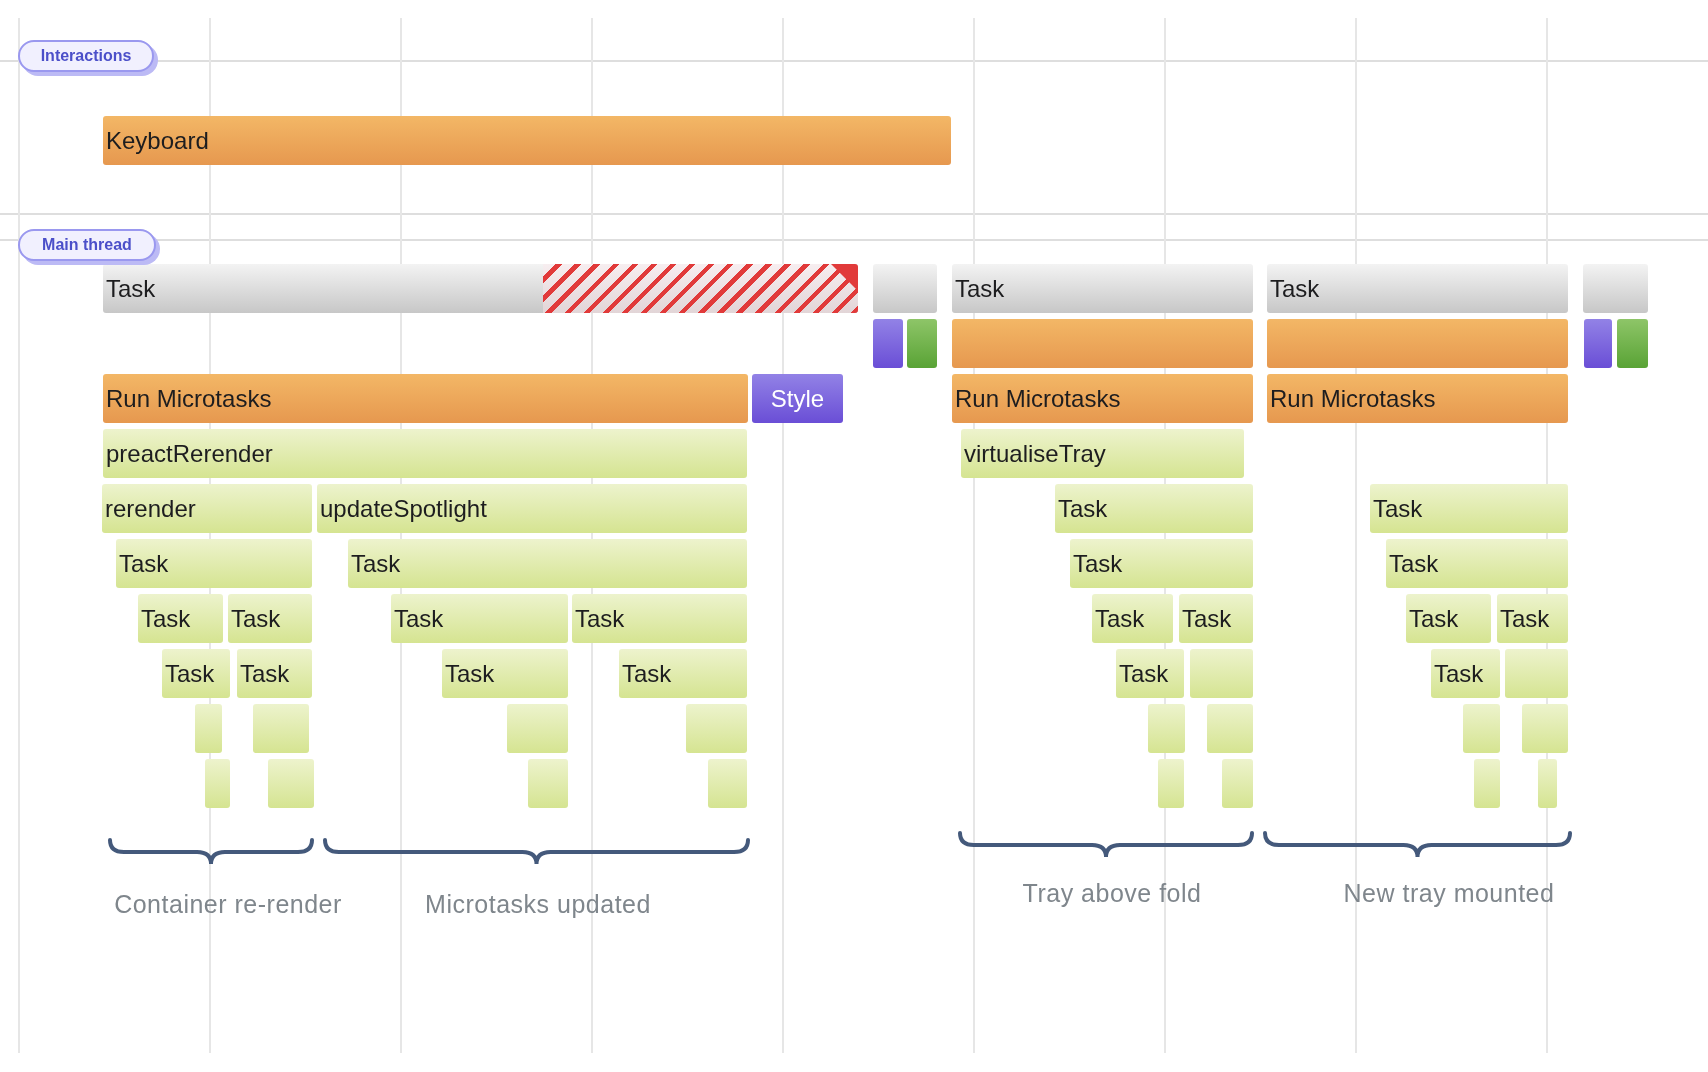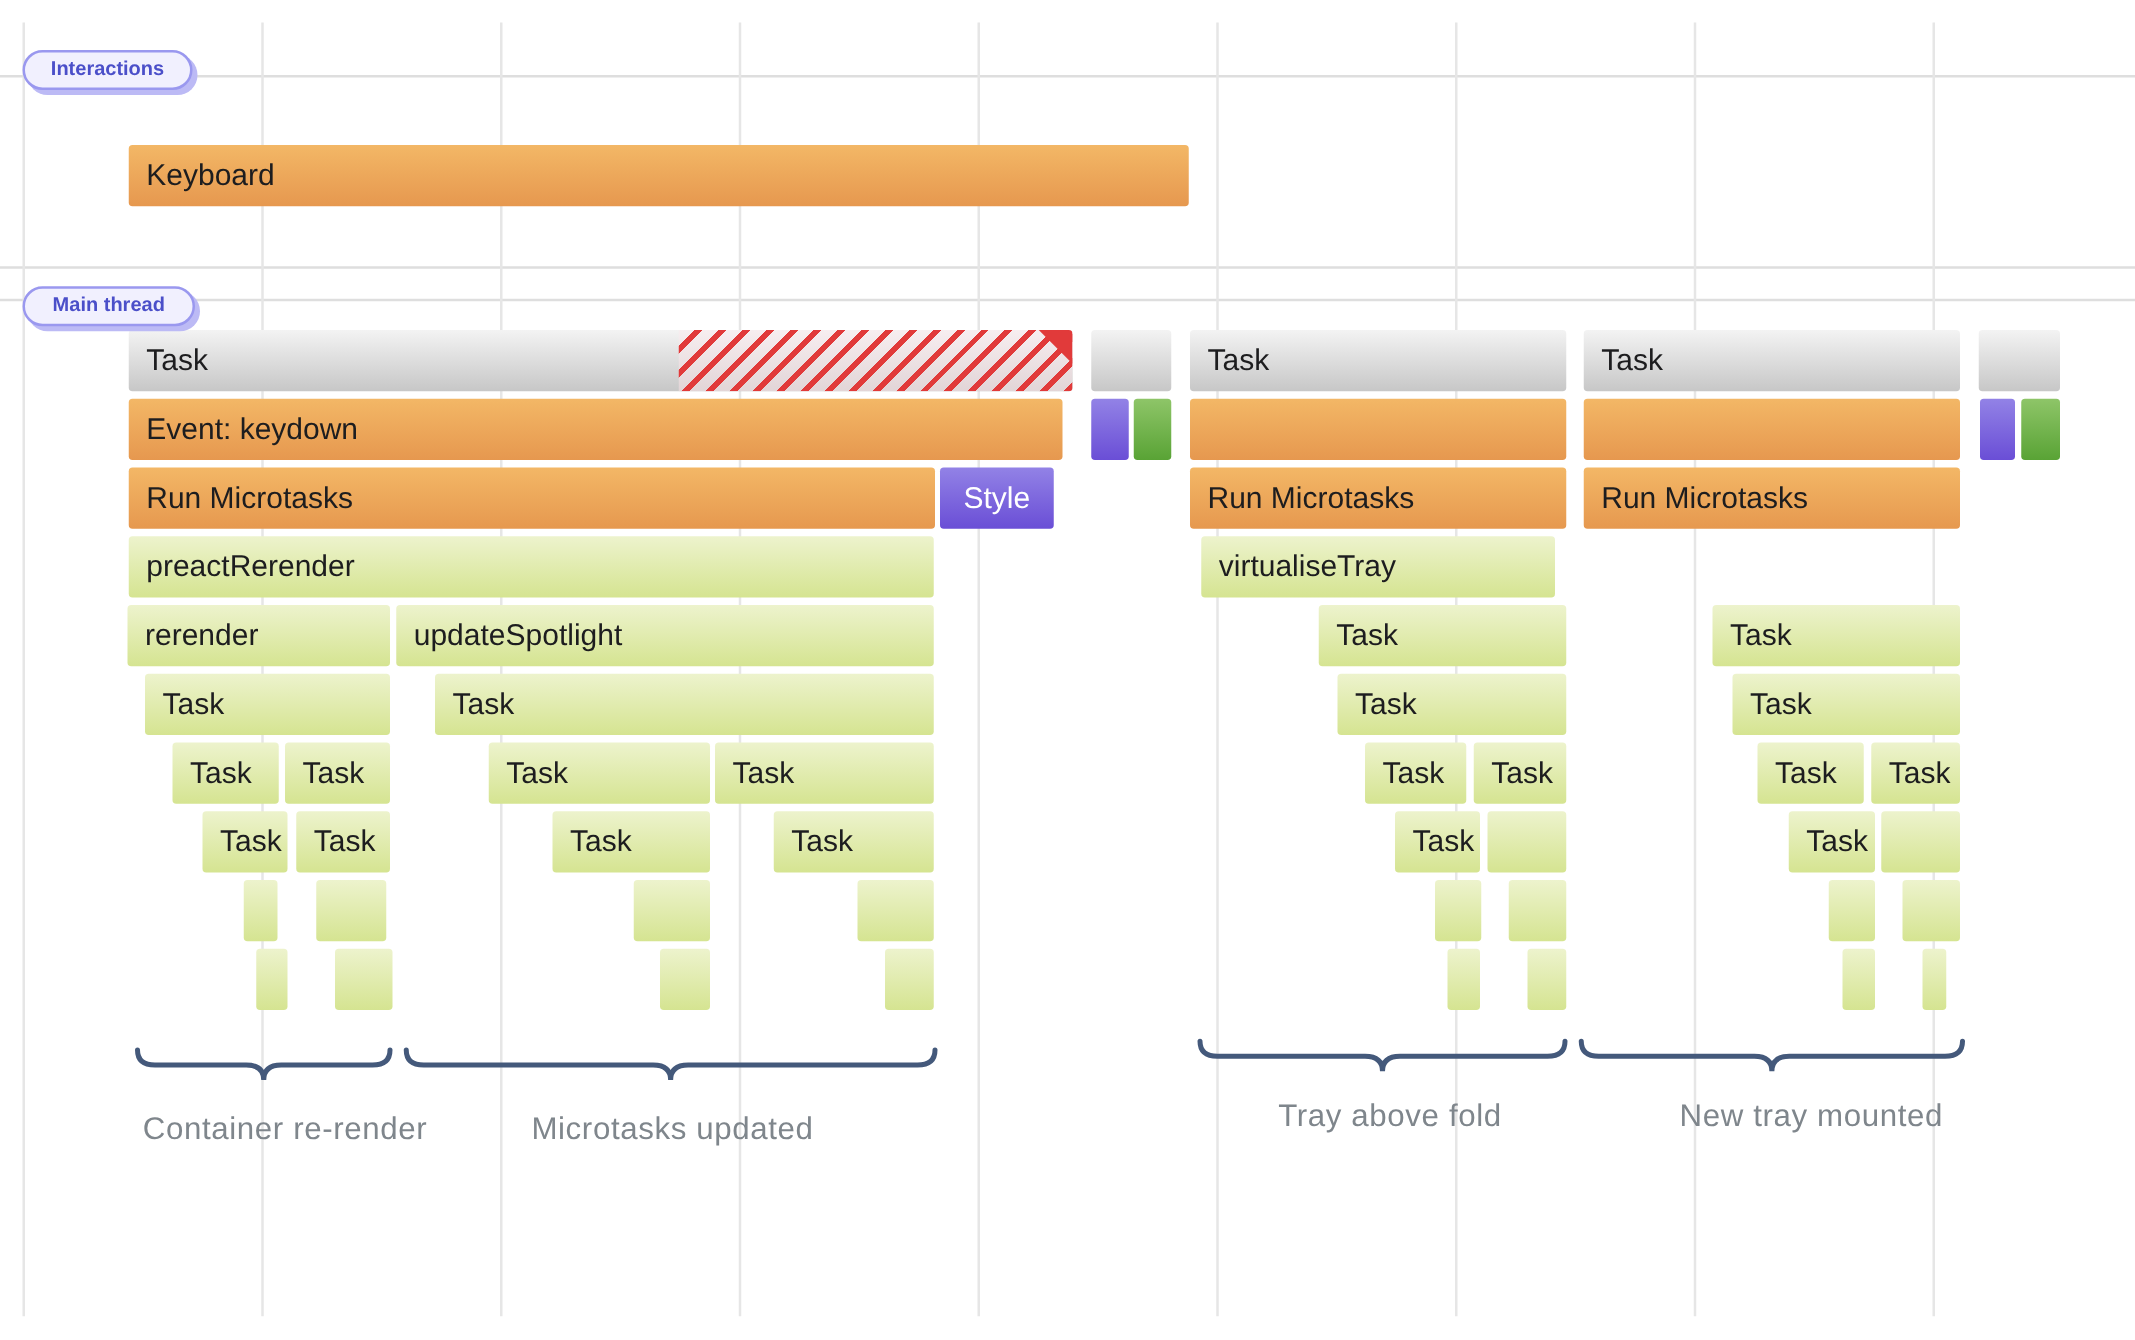--- a/index.html
+++ b/index.html
@@ -5,21 +5,21 @@
   html,body{margin:0;padding:0;background:#fff;}
   #stage{position:relative;width:1708px;height:1072px;background:#fff;overflow:hidden;
          font-family:"Liberation Sans",sans-serif;}
   .vline{position:absolute;width:2px;background:var(--grid_v,#e6e6e6);}
   .hline{position:absolute;left:0;width:1708px;height:2px;background:var(--grid_h,#dedede);}
   .pill{position:absolute;display:flex;align-items:center;justify-content:center;
         background:var(--pill_bg,#f1f0fe);border:2.5px solid var(--pill_border,#9a98ef);
         border-radius:999px;font-weight:700;font-size:16px;color:var(--pill_text,#4b4fc9);
         box-shadow:4px 4px 0 var(--pill_shadow,#bcbaf5);z-index:5;text-align:right;}
   .bar{position:absolute;height:49px;border-radius:3px;box-sizing:border-box;
-       font-size:24px;line-height:49px;color:#1d1d1f;padding-left:14px;
+       font-size:24px;line-height:49px;color:#1d1d1f;padding-left:3px;
        white-space:nowrap;overflow:hidden;z-index:3;}
   .bar.g{background:linear-gradient(var(--gray_top,#f3f3f3),var(--gray_bottom,#c7c7c7));}
   .bar.o{background:linear-gradient(var(--orange_top,#f3b766),var(--orange_bottom,#e6984f));}
   .bar.j{background:linear-gradient(var(--green_top,#edf3cd),var(--green_bottom,#d5e491));}
   .bar.p{background:linear-gradient(var(--purple_top,#9282e6),var(--purple_bottom,#6a4ed6));
          color:#fff;text-align:center;padding-left:0;}
   .bar.s{background:linear-gradient(var(--sgreen_top,#8ec568),var(--sgreen_bottom,#59a335));}
   .hatch{position:absolute;top:0;bottom:0;right:0;
          background:linear-gradient(var(--hatch_base_top,#f7eef0),var(--hatch_base_bottom,#e2d5d7));}
   .hatch::before{content:'';position:absolute;inset:0;
@@ -55,21 +55,20 @@
   <div class="pill" id="pill-main-thread" style="left: 18px; top: 199px; width: 134px; height: 28px; margin-top: 30px;">
     <span>Main thread</span>
   </div>
   <svg id="braces" width="1708" height="1072">
       <path d="M 110 840 Q 110 852 124 852 L 197 852 Q 211 852 211 864 Q 211 852 225 852 L 298 852 Q 312 852 312 840" fill="none" stroke="#44597b" stroke-width="4" stroke-linecap="round"></path>
       <path d="M 325 840 Q 325 852 339 852 L 522.5 852 Q 536.5 852 536.5 864 Q 536.5 852 550.5 852 L 734 852 Q 748 852 748 840" fill="none" stroke="#44597b" stroke-width="4" stroke-linecap="round"></path>
       <path d="M 960 833 Q 960 845 974 845 L 1092 845 Q 1106 845 1106 857 Q 1106 845 1120 845 L 1238 845 Q 1252 845 1252 833" fill="none" stroke="#44597b" stroke-width="4" stroke-linecap="round"></path>
       <path d="M 1265 833 Q 1265 845 1279 845 L 1403.5 845 Q 1417.5 845 1417.5 857 Q 1417.5 845 1431.5 845 L 1556 845 Q 1570 845 1570 833" fill="none" stroke="#44597b" stroke-width="4" stroke-linecap="round"></path>
     </svg>
 <div class="bar g" style="left: 103px; top: 264px; width: 755px; height: 49px;"><span>Task</span><div class="hatch" style="width: 315px;"></div><div class="tri"></div></div>
-    <div class="bar o" style="left: 103px; top: 319px; width: 747px; height: 49px;"><span>Event: keydown</span></div>
     <div class="bar o" style="left: 103px; top: 374px; width: 645px; height: 49px;"><span>Run Microtasks</span></div>
     <div class="bar p" style="left: 752px; top: 374px; width: 91px; height: 49px;"><span>Style</span></div>
     <div class="bar j" style="left: 102px; top: 484px; width: 210px; height: 49px;"><span>rerender</span></div>
     <div class="bar j" style="left: 103px; top: 429px; width: 644px; height: 49px;"><span>preactRerender</span></div>
     <div class="bar j" style="left: 317px; top: 484px; width: 430px; height: 49px;"><span>updateSpotlight</span></div>
     <div class="bar j" style="left: 116px; top: 539px; width: 196px; height: 49px;"><span>Task</span></div>
     <div class="bar j" style="left: 348px; top: 539px; width: 399px; height: 49px;"><span>Task</span></div>
     <div class="bar j" style="left: 138px; top: 594px; width: 85px; height: 49px;"><span>Task</span></div>
     <div class="bar j" style="left: 228px; top: 594px; width: 84px; height: 49px;"><span>Task</span></div>
     <div class="bar j" style="left: 391px; top: 594px; width: 177px; height: 49px;"><span>Task</span></div>

